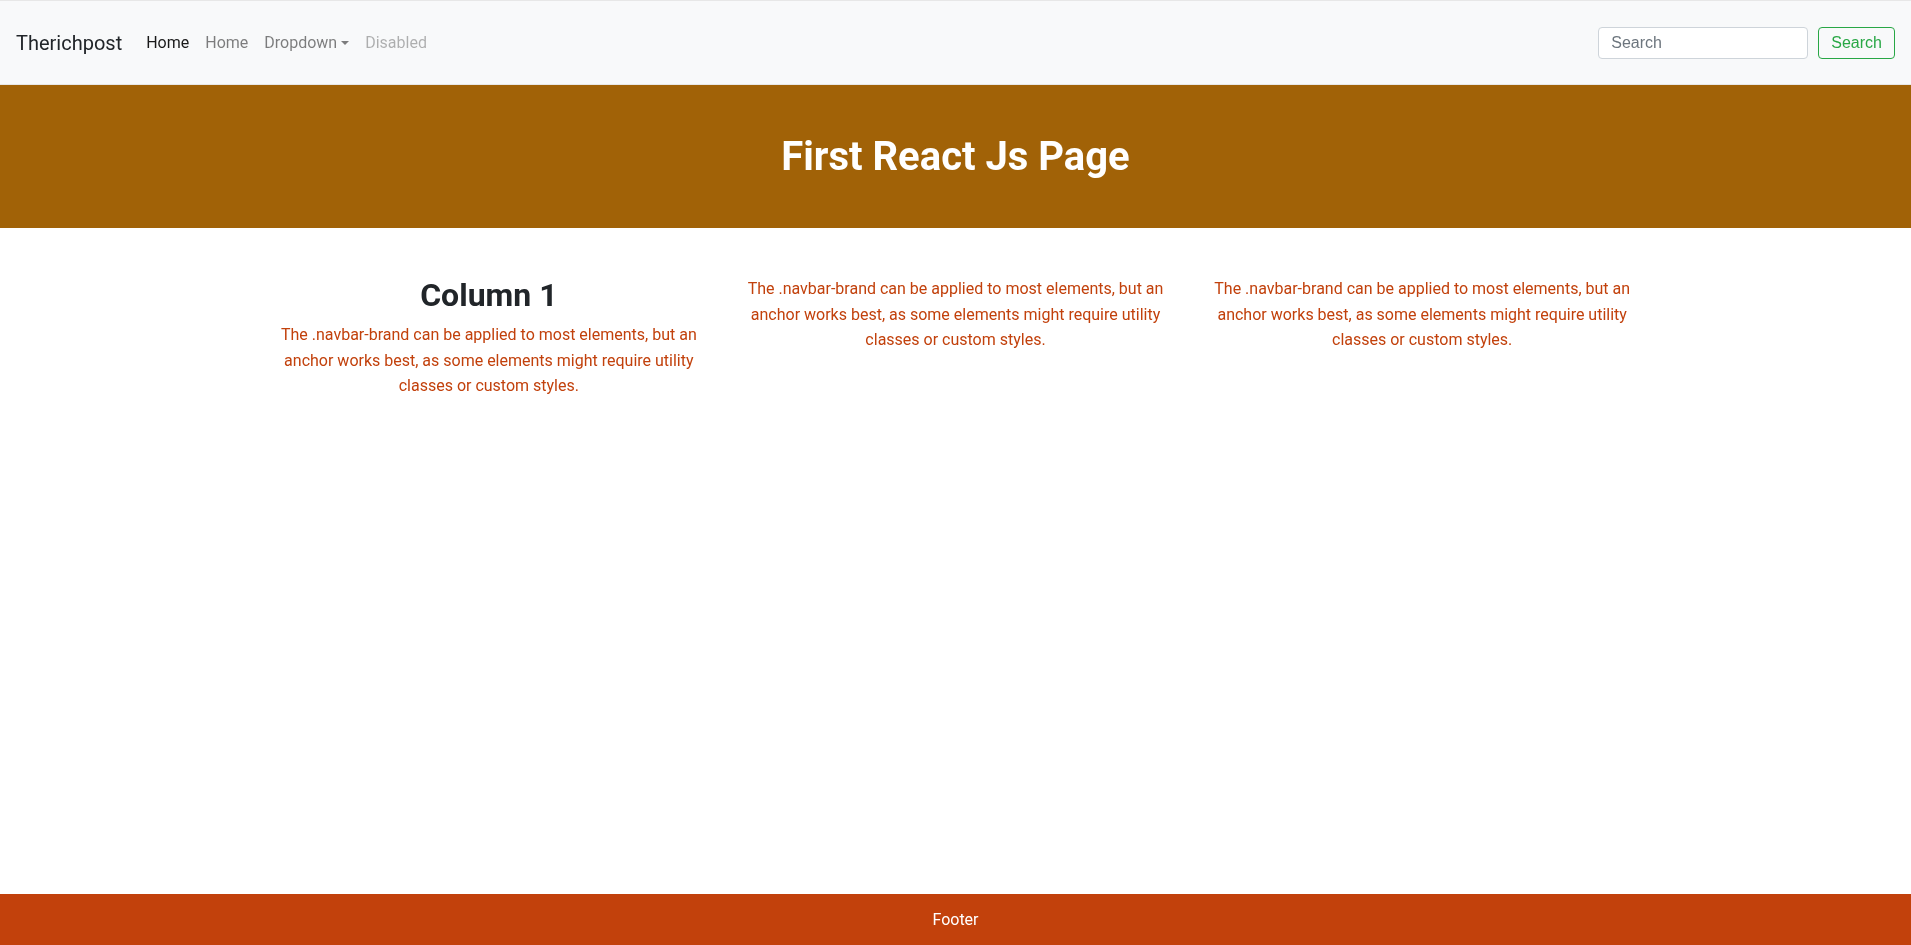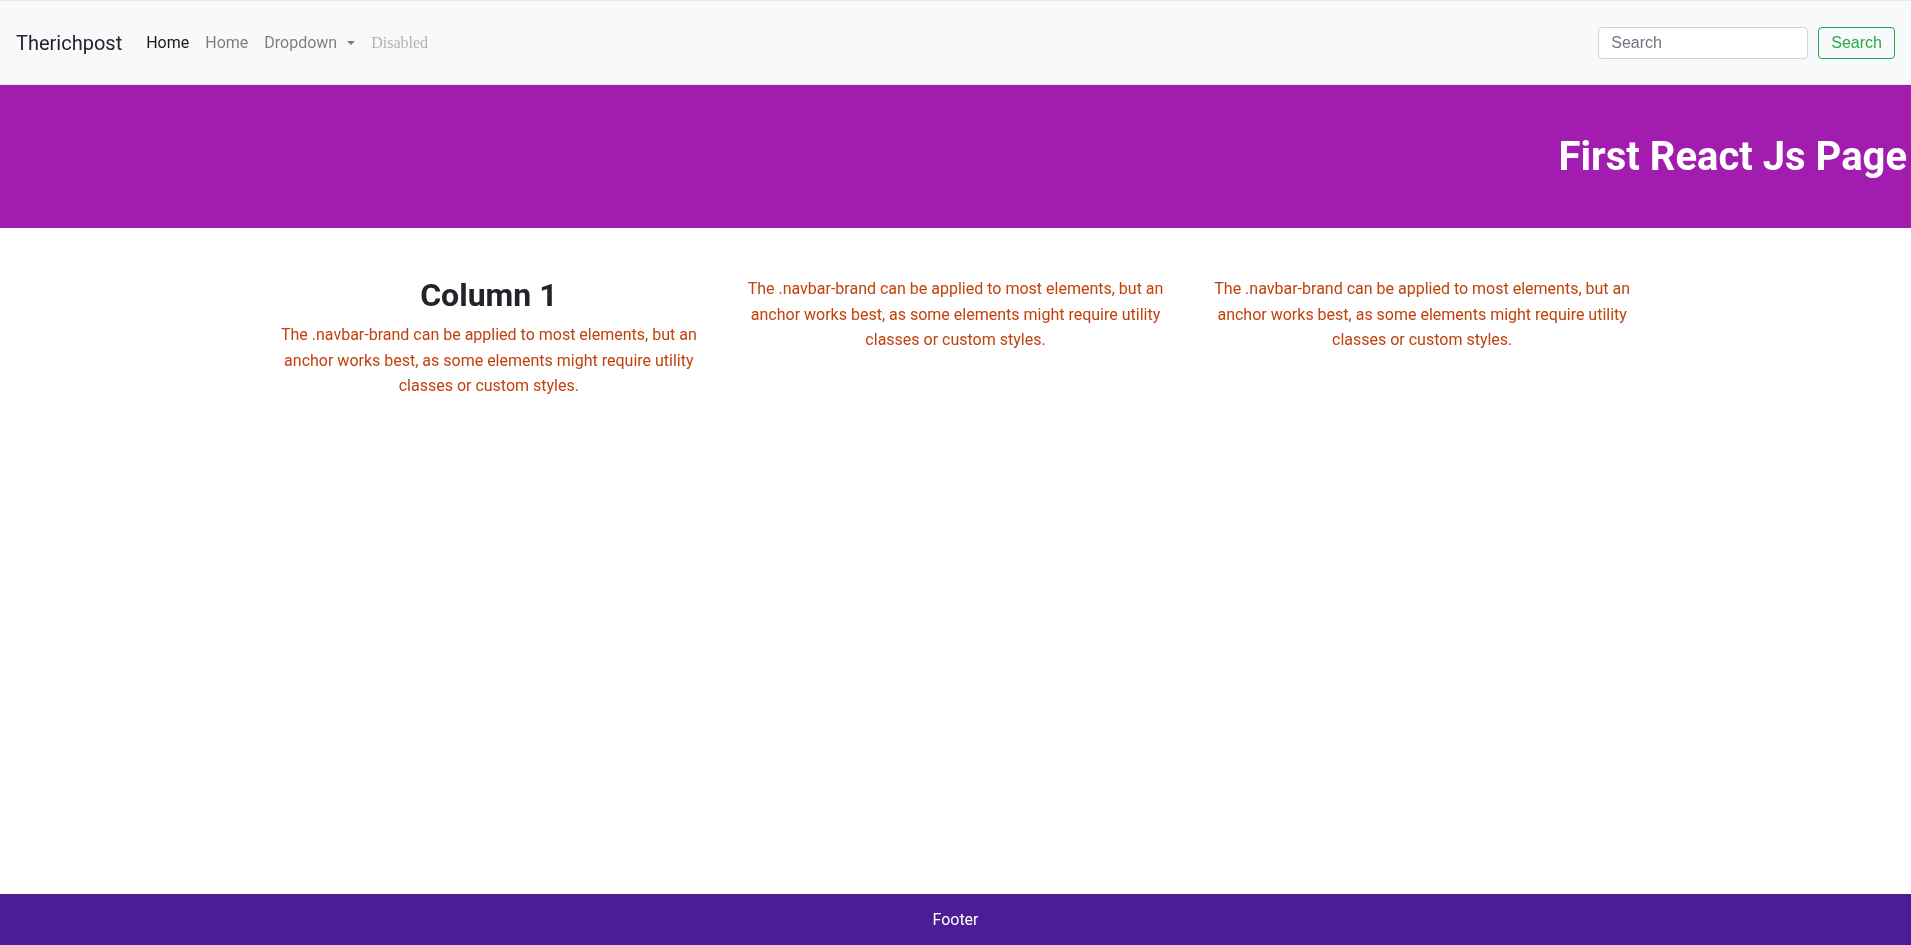--- a/index.html
+++ b/index.html
@@ -58,27 +58,26 @@
       cursor: pointer;
     }
 
     .nav-link.active {
       color: rgba(0, 0, 0, 0.9);
     }
 
     .nav-link.disabled {
       color: rgba(0, 0, 0, 0.3);
       cursor: default;
-      font-family: Liberation Serif, serif;
     }
 
     .dropdown-toggle {
       display: flex;
       align-items: center;
-      gap: 6px;
+      gap: 0;
     }
 
     .caret {
       display: inline-block;
       width: 0;
       height: 0;
       margin-left: 4px;
       vertical-align: middle;
       border-top: 4px solid;
       border-right: 4px solid transparent;
@@ -109,23 +108,23 @@
       padding: 6px 12px;
       font-size: 16px;
       color: #28a745;
       background-color: transparent;
       border: 1px solid #28a745;
       border-radius: 4px;
       cursor: pointer;
     }
 
     .jumbotron {
-      background-color: #a21caf;
+      background-color: #a16207;
       color: #ffffff;
-      text-align: right;
+      text-align: center;
       padding: 48px 4px;
     }
 
     .jumbotron h1 {
       font-size: 40px;
       font-weight: 700;
     }
 
     .main-content {
       flex: 1;
@@ -152,21 +151,21 @@
       margin-bottom: 8px;
     }
 
     .col p {
       font-size: 16px;
       color: #c2410c;
       line-height: 1.6;
     }
 
     .footer {
-      background-color: #4c1d95;
+      background-color: #c2410c;
       color: #ffffff;
       text-align: center;
       padding: 16px;
       font-size: 16px;
     }
   </style>
 </head>
 <body>
 
 <nav class="navbar">

